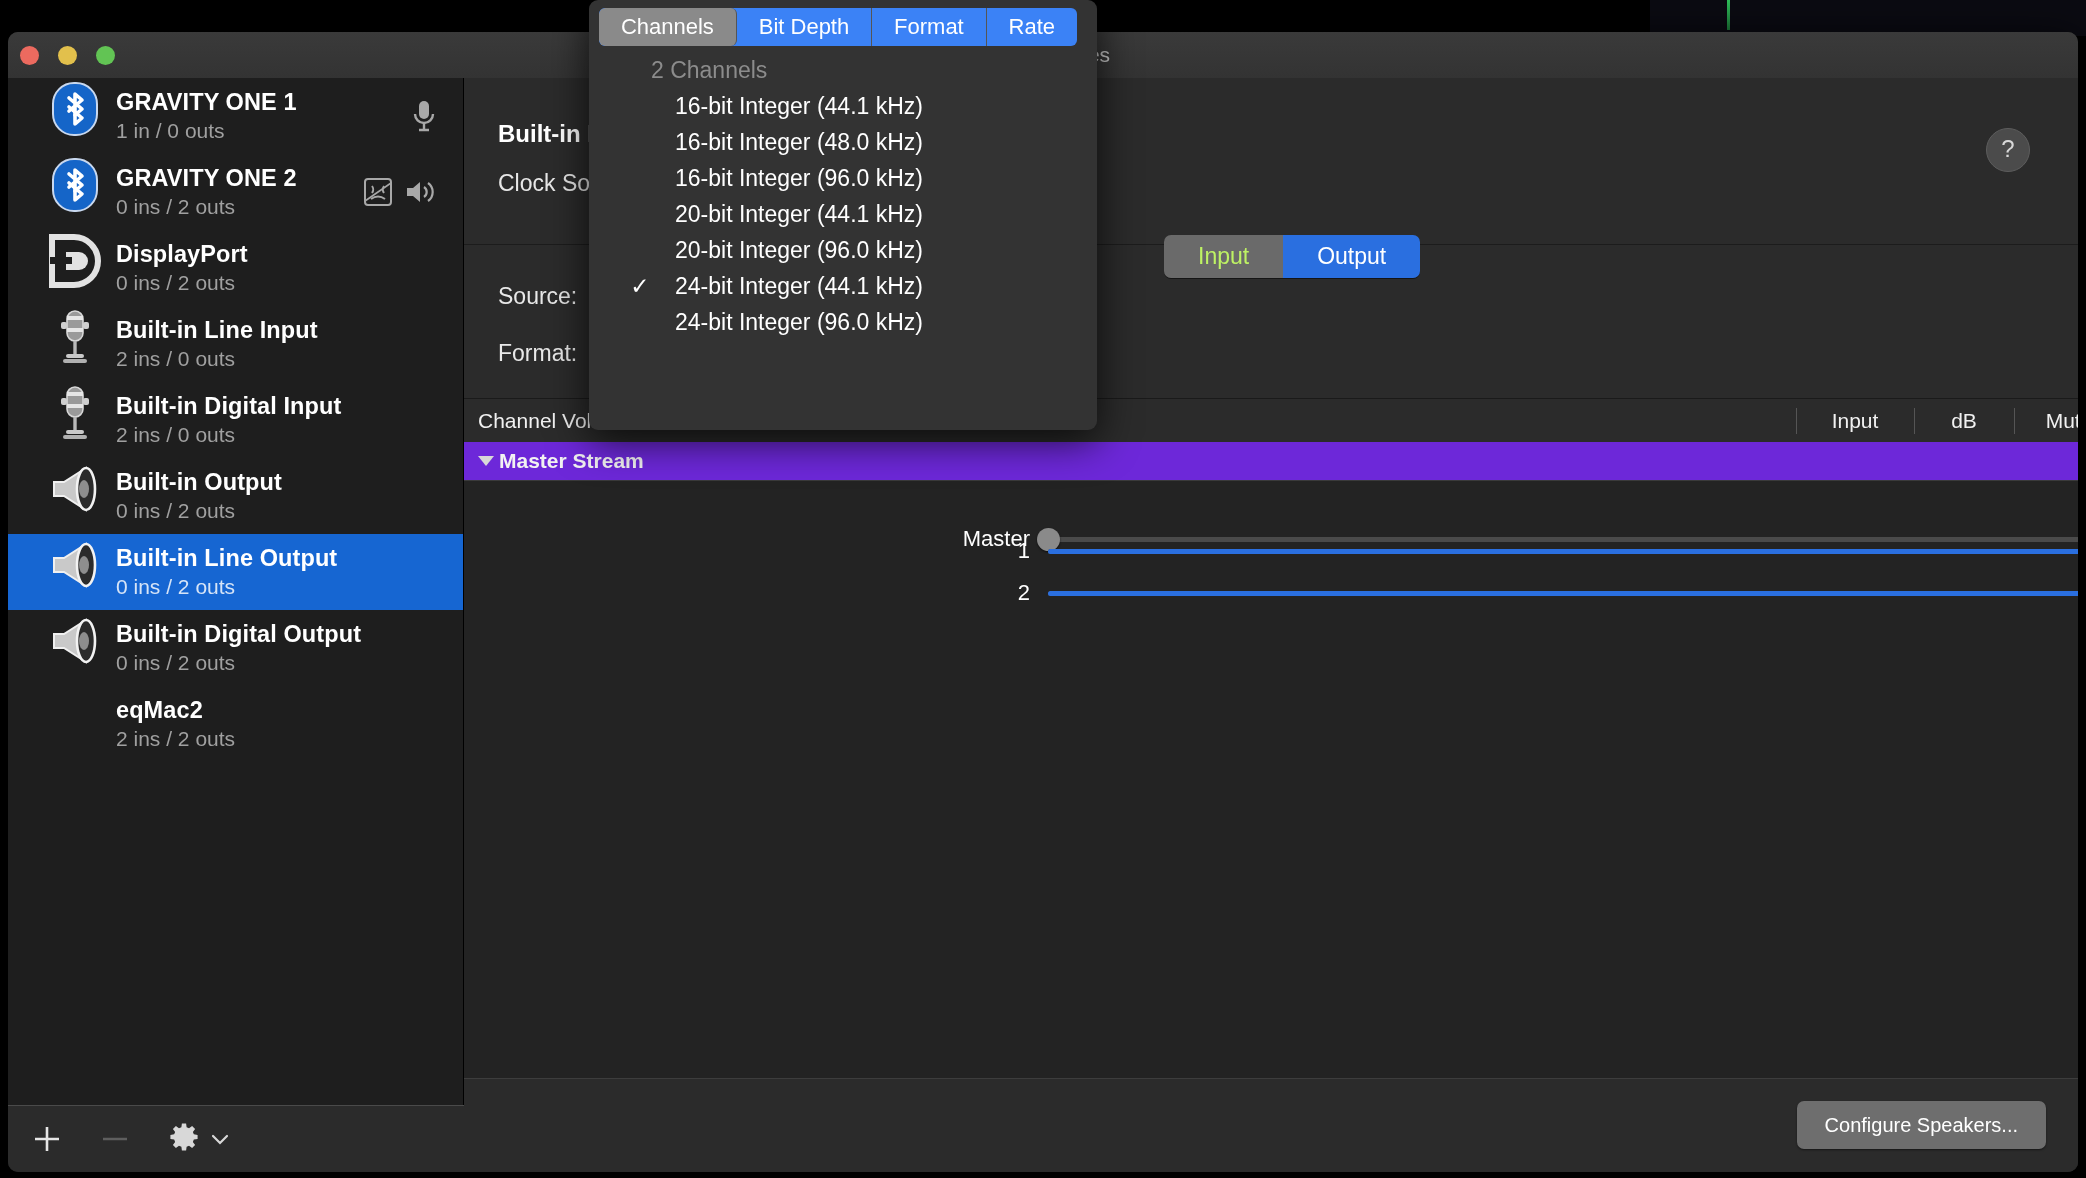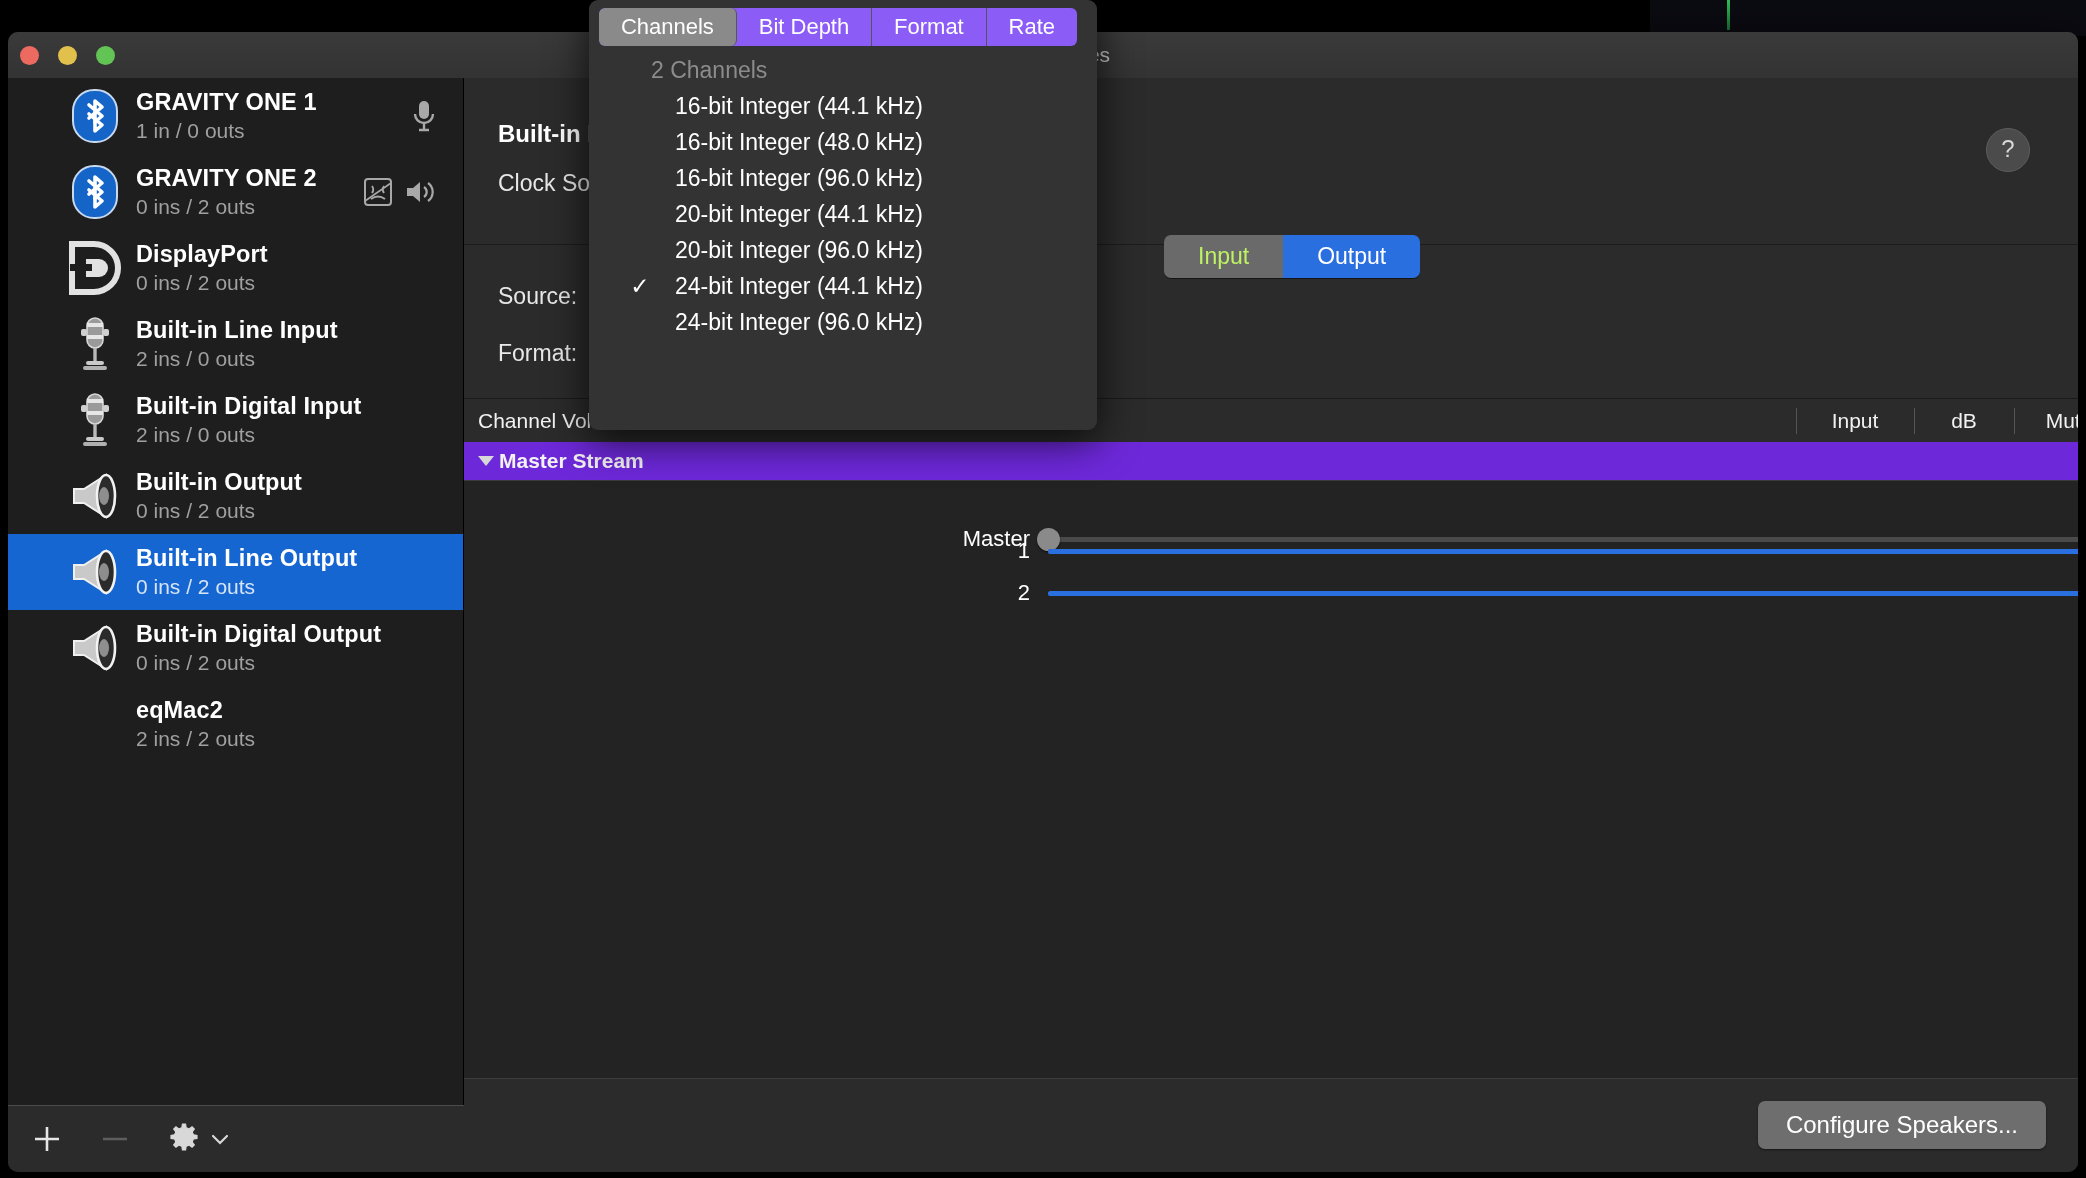--- a/index.html
+++ b/index.html
@@ -50,22 +50,22 @@
   }
 
   
   .sidebar {
     position: absolute; left: 0; top: 46px; width: 455px; bottom: 66px;
     background: #1e1e1e;
     border-right: 1px solid #000;
     overflow: hidden;
   }
   .device {
-    position: relative; height: 76px; display: flex; align-items: center;
-    padding-left: 56px; box-sizing: border-box;
+    position: relative; height: 76px; display: flex; 
+    padding-left: 36px; box-sizing: border-box;
   }
   .device.selected { background: #1666d2; }
   .dev-icon {
     width: 62px; height: 62px; flex: 0 0 62px;
     display: flex; align-items: center; justify-content: center;
     margin-right: 10px;
   }
   .dev-text { display: flex; flex-direction: column; justify-content: center; }
   .dev-name {
     color: #ffffff; font-size: 23.5px; font-weight: 700; letter-spacing: .1px;
@@ -164,37 +164,37 @@
 
   
   .content-bottom {
     position: absolute; left: 0; right: 0; bottom: 0; height: 93px;
     background: #2b2b2b; border-top: 1px solid #3d3d3d;
   }
   .cfg-btn {
     position: absolute; right: 32px; top: 22px;
     height: 48px; line-height: 48px; padding: 0 28px;
     background: #6e6e6e; border-radius: 7px;
-    color: #ffffff; font-size: 24px; text-align: center;
+    color: #ffffff; font-size: 20px; text-align: center;
     box-shadow: 0 1px 2px rgba(0,0,0,.5);
   }
 
   
   .popup {
     position: absolute; left: 589px; top: 0px; width: 508px; height: 430px;
     background: #333333;
     border-radius: 9px;
     box-shadow: 0 10px 40px rgba(0,0,0,.75);
     overflow: hidden;
     z-index: 50;
   }
   .popup-tabs {
     position: absolute; top: 8px; left: 10px; right: 20px; height: 38px;
     display: flex; border-radius: 6px; overflow: hidden;
-    background: #8b5cf6;
+    background: #3b82f6;
   }
   .ptab {
     flex: 1 1 auto; height: 38px; line-height: 38px; text-align: center;
     color: #ffffff; font-size: 22px; border-right: 1px solid #555;
     box-sizing: border-box;
   }
   .ptab:last-child { border-right: none; }
   .ptab.active { background: #8a8a8a; border-radius: 6px; font-weight: 400; }
   .popup-body { position: absolute; top: 52px; left: 0; right: 0; bottom: 0; }
   .pitem {

